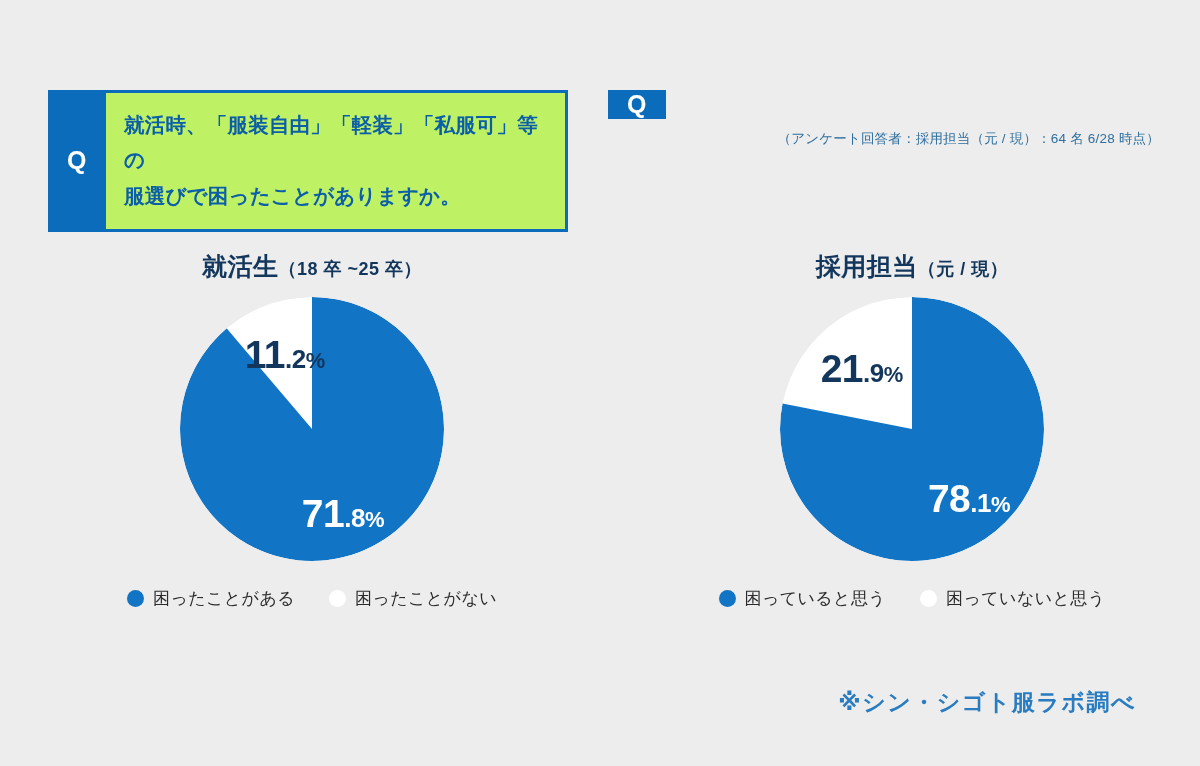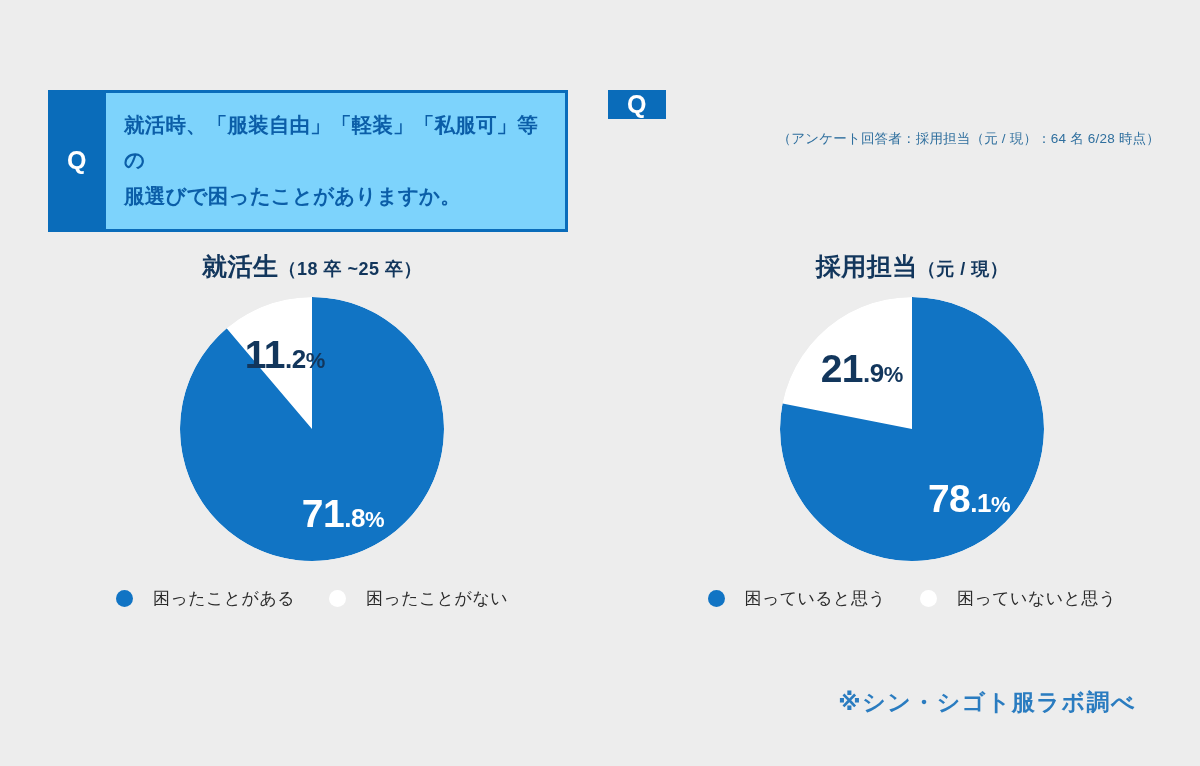--- a/index.html
+++ b/index.html
@@ -41,21 +41,21 @@
     min-width: 58px;
     display: flex;
     align-items: center;
     justify-content: center;
     font-size: 25px;
     font-weight: 600;
     letter-spacing: 0.5px;
   }
   .q-box {
     flex: 1;
-    background: #7dd3fc;
+    background: #bef264;
     border: 3px solid #0a6cba;
     border-left: none;
     padding: 14px 16px 16px 18px;
     box-sizing: border-box;
   }
   .q-text {
     color: #0b5ea8;
     font-size: 20.5px;
     font-weight: 700;
     line-height: 1.72;
@@ -122,21 +122,21 @@
   
   .legend {
     display: flex;
     align-items: center;
     gap: 34px;
     margin-top: 26px;
   }
   .legend-item {
     display: flex;
     align-items: center;
-    gap: 20px;
+    gap: 9px;
   }
   .legend-dot {
     width: 17px;
     height: 17px;
     border-radius: 50%;
     display: block;
   }
   .legend-label {
     color: #2b2b2b;
     font-size: 17px;

